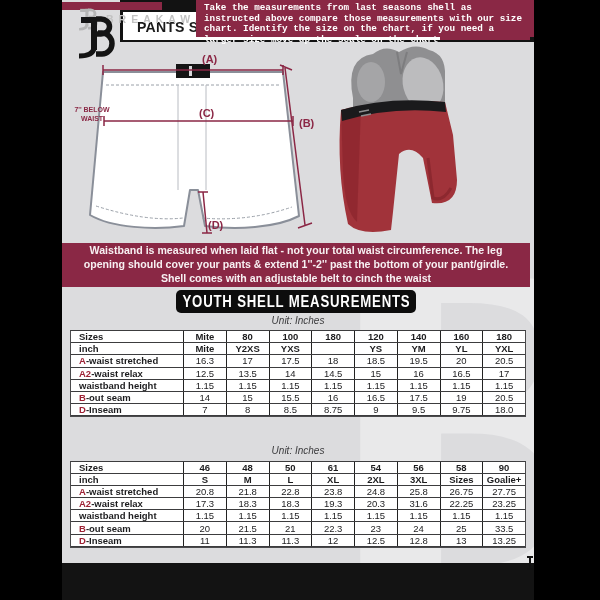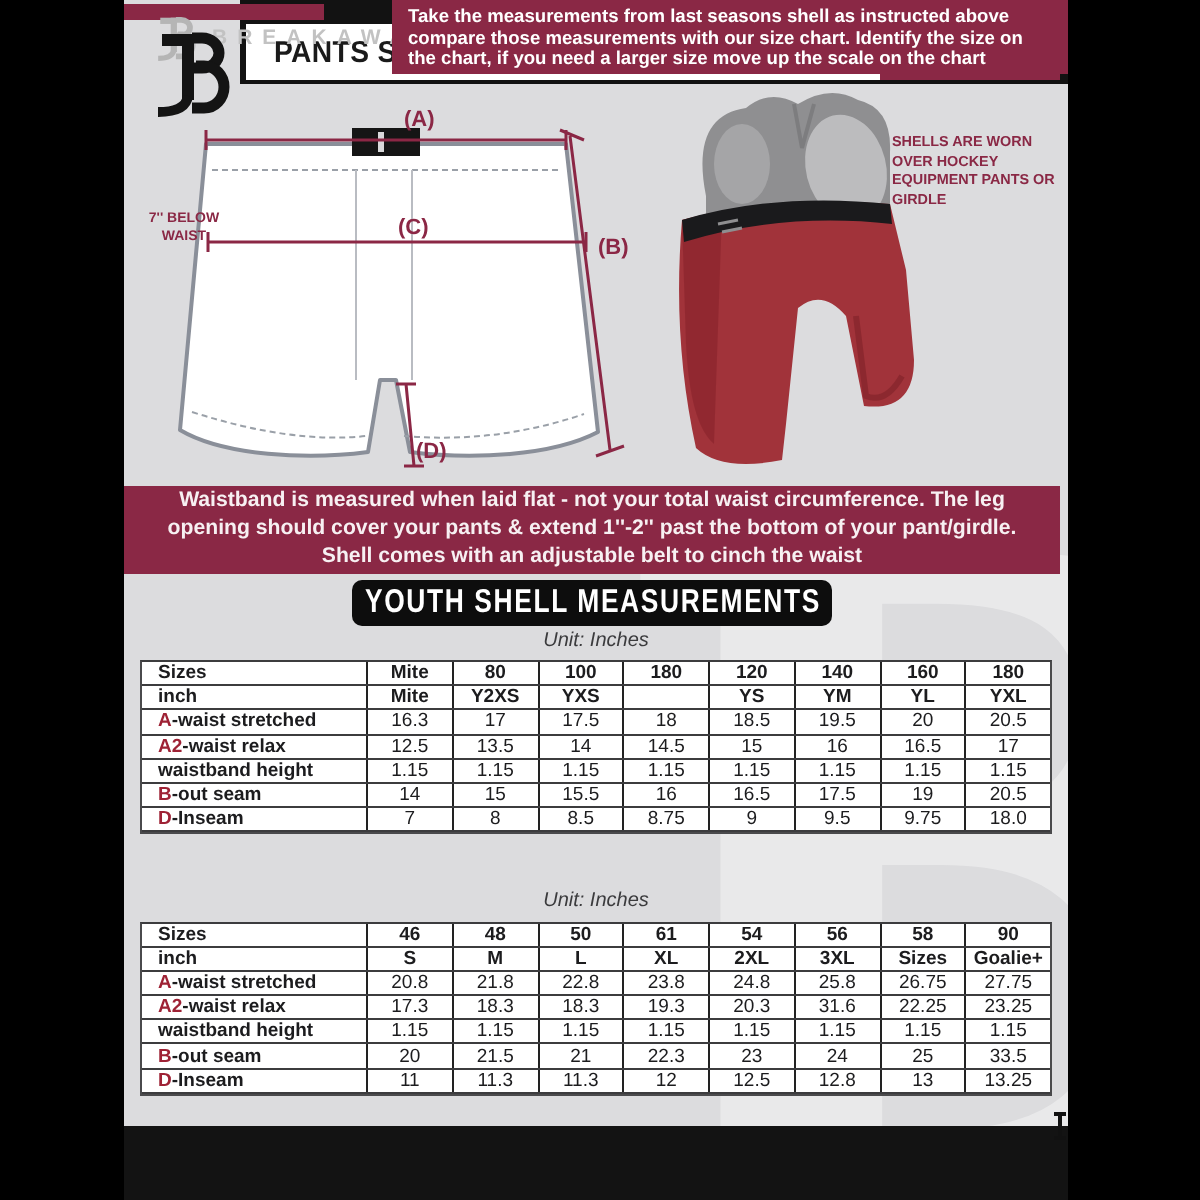--- a/index.html
+++ b/index.html
@@ -50,21 +50,21 @@
   .cell { font-size:9.5px; color:#1c1c1e; display:flex; align-items:center; justify-content:center; border-left:1px solid #222; overflow:hidden; }
   .cell.label { justify-content:flex-start; padding-left:8px; font-weight:700; border-left:none; }
   .cell .pfx { color:#9e2235; }
   .trow.hdr .cell { font-weight:700; }
 
   
   #footer { left:0; top:563px; width:472px; height:37px; background:#131313; z-index:3; }
   #footer-logo { left:15px; top:6px; z-index:4; }
   #brand { left:44px; top:0; height:37px; display:flex; align-items:center; font-size:10.5px; font-weight:700; letter-spacing:5px; color:#c2c2c2; z-index:4; }
   #footer-note { left:134px; top:0; width:338px; height:37px; background:#8a2845; padding:3px 8px 0 8px; z-index:4; }
-  #footer-note .t { color:#fff; font-size:9.3px; font-weight:700; line-height:10.6px; }
+  #footer-note .t { color:#fff; font-size:9.3px; font-weight:700; line-height:10.6px;font-family:Liberation Mono, monospace; }
 
   
   #cursor { left:464px; top:556px; width:8px; height:14px; z-index:9; }
 </style>
 </head>
 <body>
 
 <div id="stage">
   <div id="page">
 
@@ -125,21 +125,20 @@
       <path d="M20 58 Q12 18 40 14 Q52 4 66 12 Q82 2 96 10 Q113 14 112 36 L112 78 L20 80 Z" fill="#8f8f91"></path>
       <ellipse cx="38" cy="42" rx="14" ry="20" fill="#a5a5a7"></ellipse>
       <ellipse cx="90" cy="44" rx="20" ry="27" fill="#bcbcbe" transform="rotate(-14 90 44)"></ellipse>
       <path d="M64 12 L68 34 L74 12" fill="none" stroke="#7d7d7f" stroke-width="2"></path>
       <path d="M8 70 Q55 58 112 62 L120 95 L124 140 Q124 166 99 163 L90 118 Q78 104 66 114 L60 172 L58 190 Q28 196 15 184 Q3 130 8 70 Z" fill="#a1333a"></path>
       <path d="M8 70 Q18 67 28 66 L24 182 Q12 172 10 132 Z" fill="#8c262e" opacity="0.75"></path>
       <path d="M95 118 L100 158 Q110 162 118 148" fill="none" stroke="#7c1f27" stroke-width="3" opacity="0.55"></path>
       <path d="M8 70 Q55 56 112 62 L113 72 Q58 66 9 81 Z" fill="#1a1a1c"></path>
       <path d="M26 72 L36 70 M28 76 L38 74" stroke="#8e8e90" stroke-width="1.5" fill="none"></path>
     </svg>
-    <div id="photo-note" class="abs">SHELLS ARE WORN OVER HOCKEY EQUIPMENT PANTS OR GIRDLE</div>
 
     <div id="info-banner" class="abs">
       <div class="t">Waistband is measured when laid flat - not your total waist circumference. The leg opening should cover your pants &amp; extend 1''-2'' past the bottom of your pant/girdle. Shell comes with an adjustable belt to cinch the waist</div>
     </div>
 
     <div id="youth-banner" class="abs section-banner">
       <span class="t">YOUTH SHELL MEASUREMENTS</span>
     </div>
     <div id="youth-unit" class="abs unit">Unit: Inches</div>
     <div id="youth-table" class="abs mtable">

